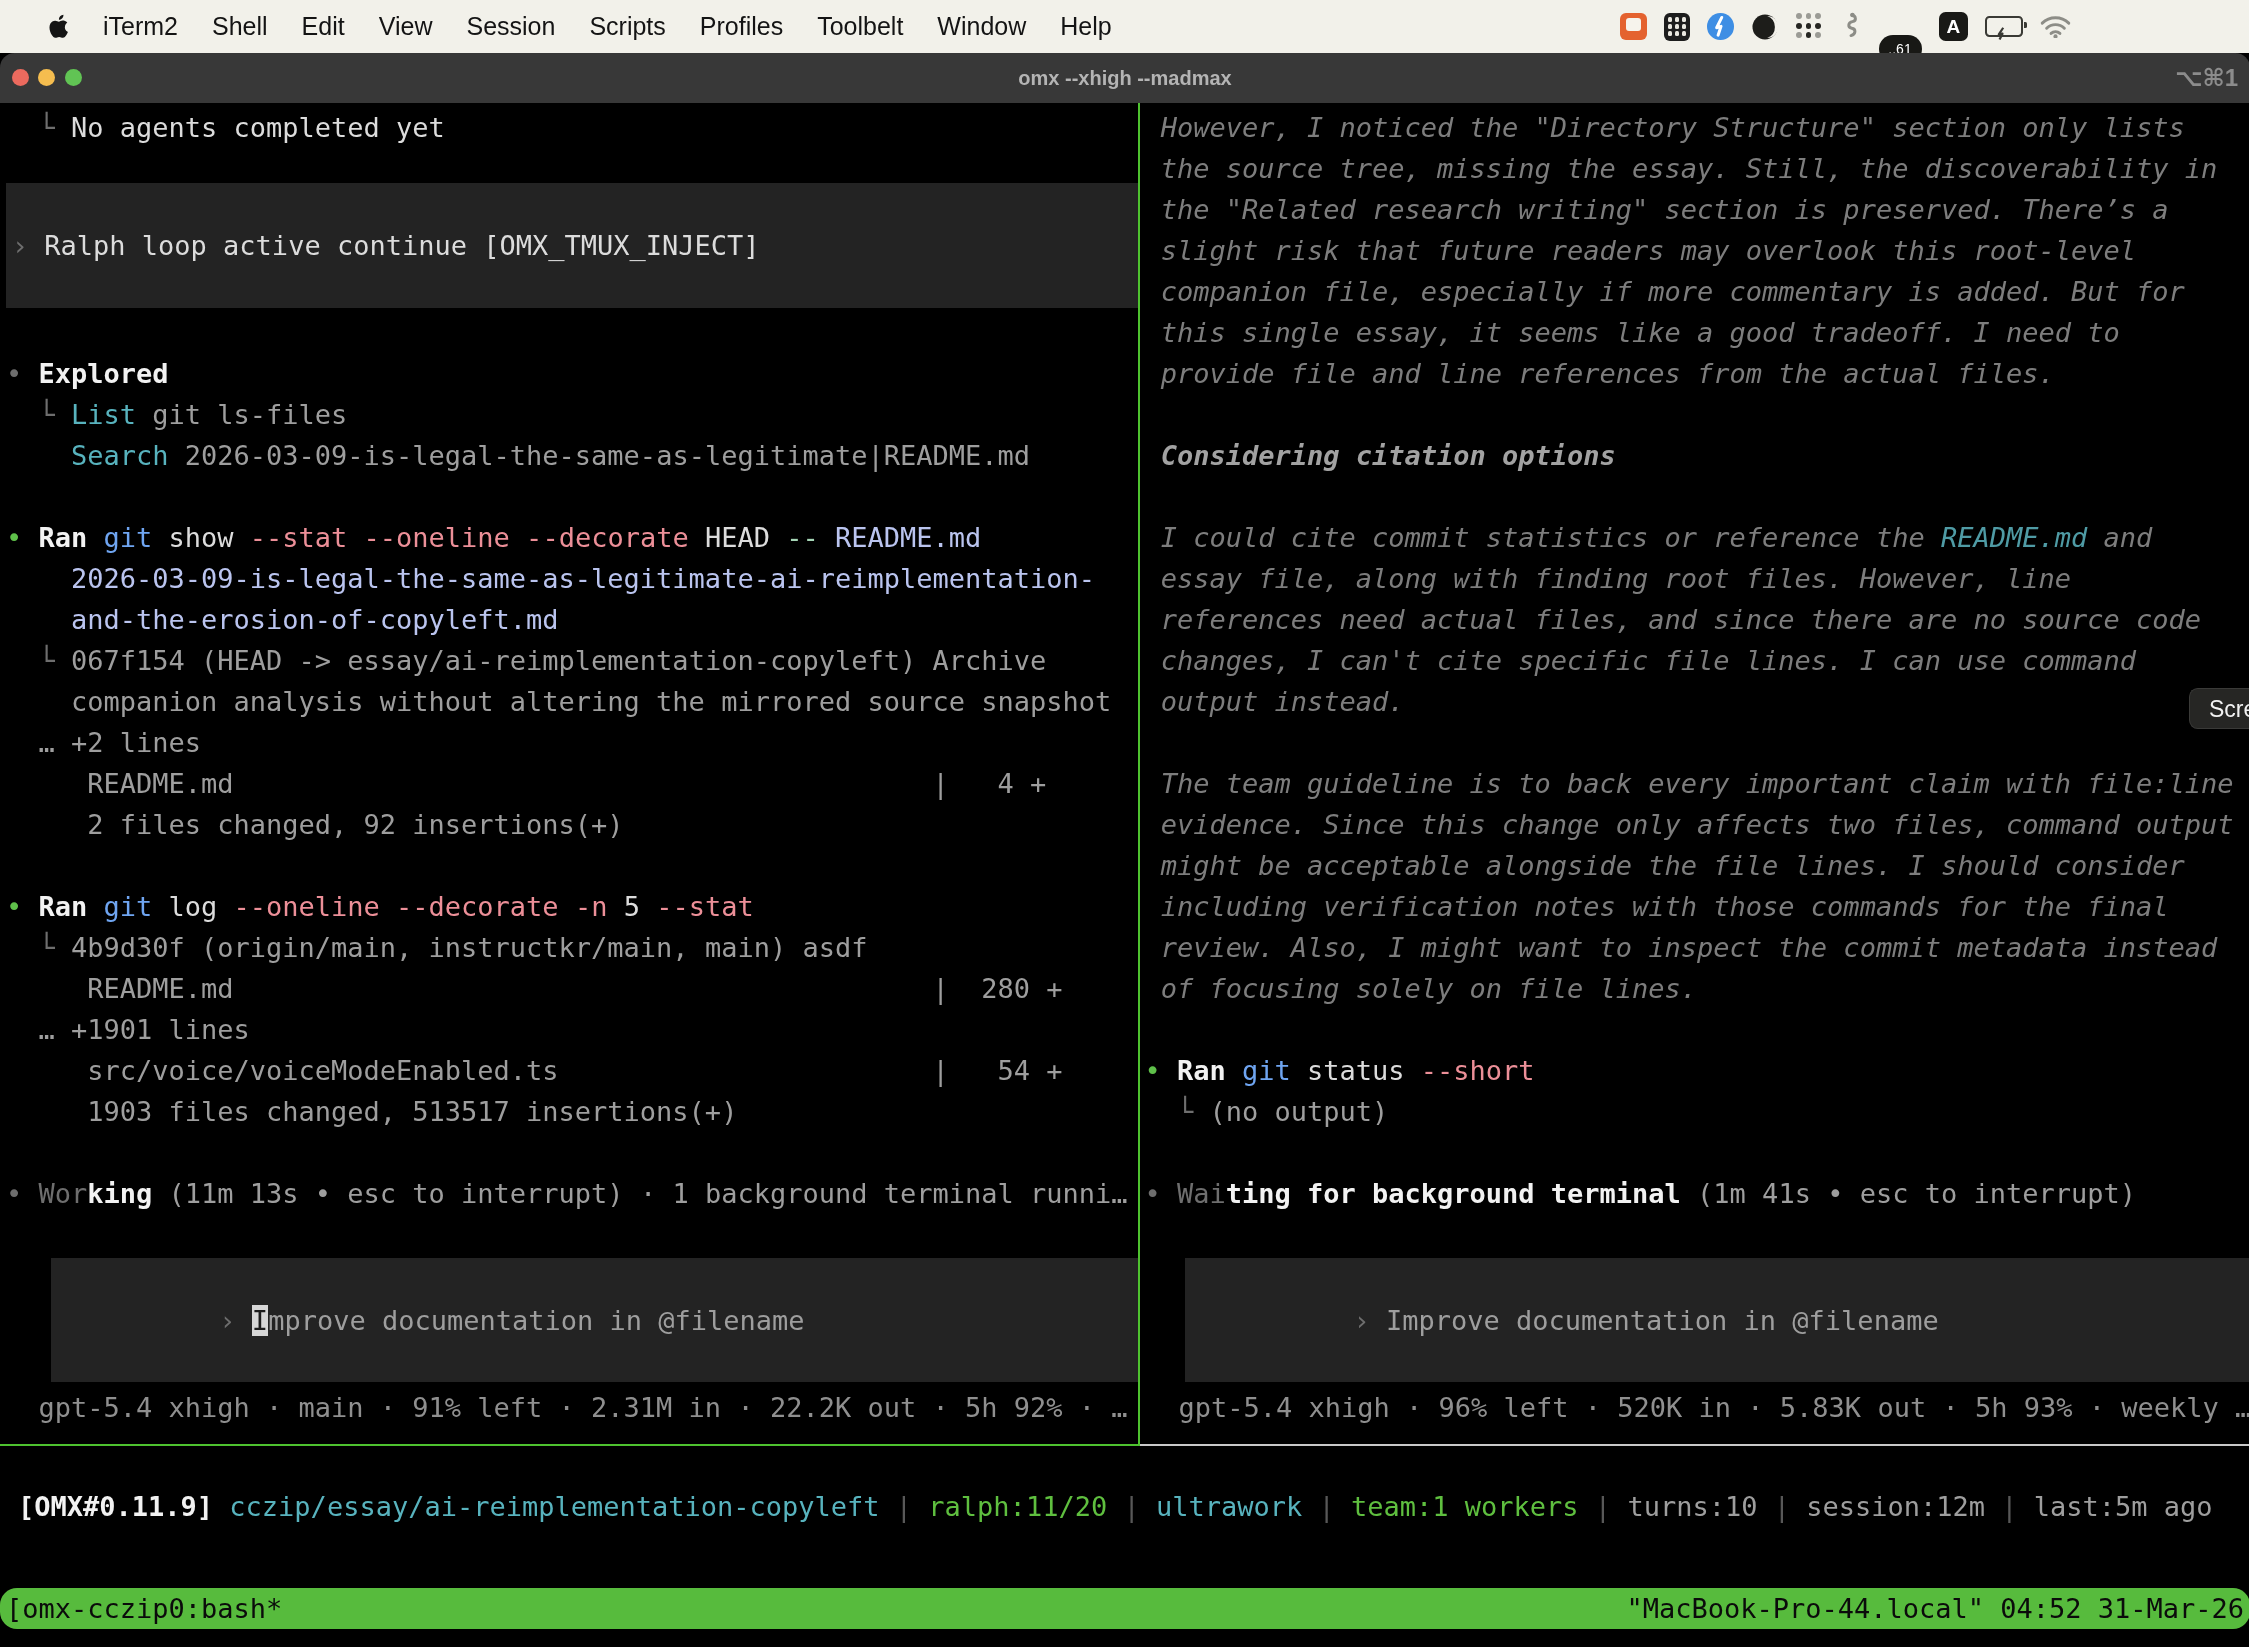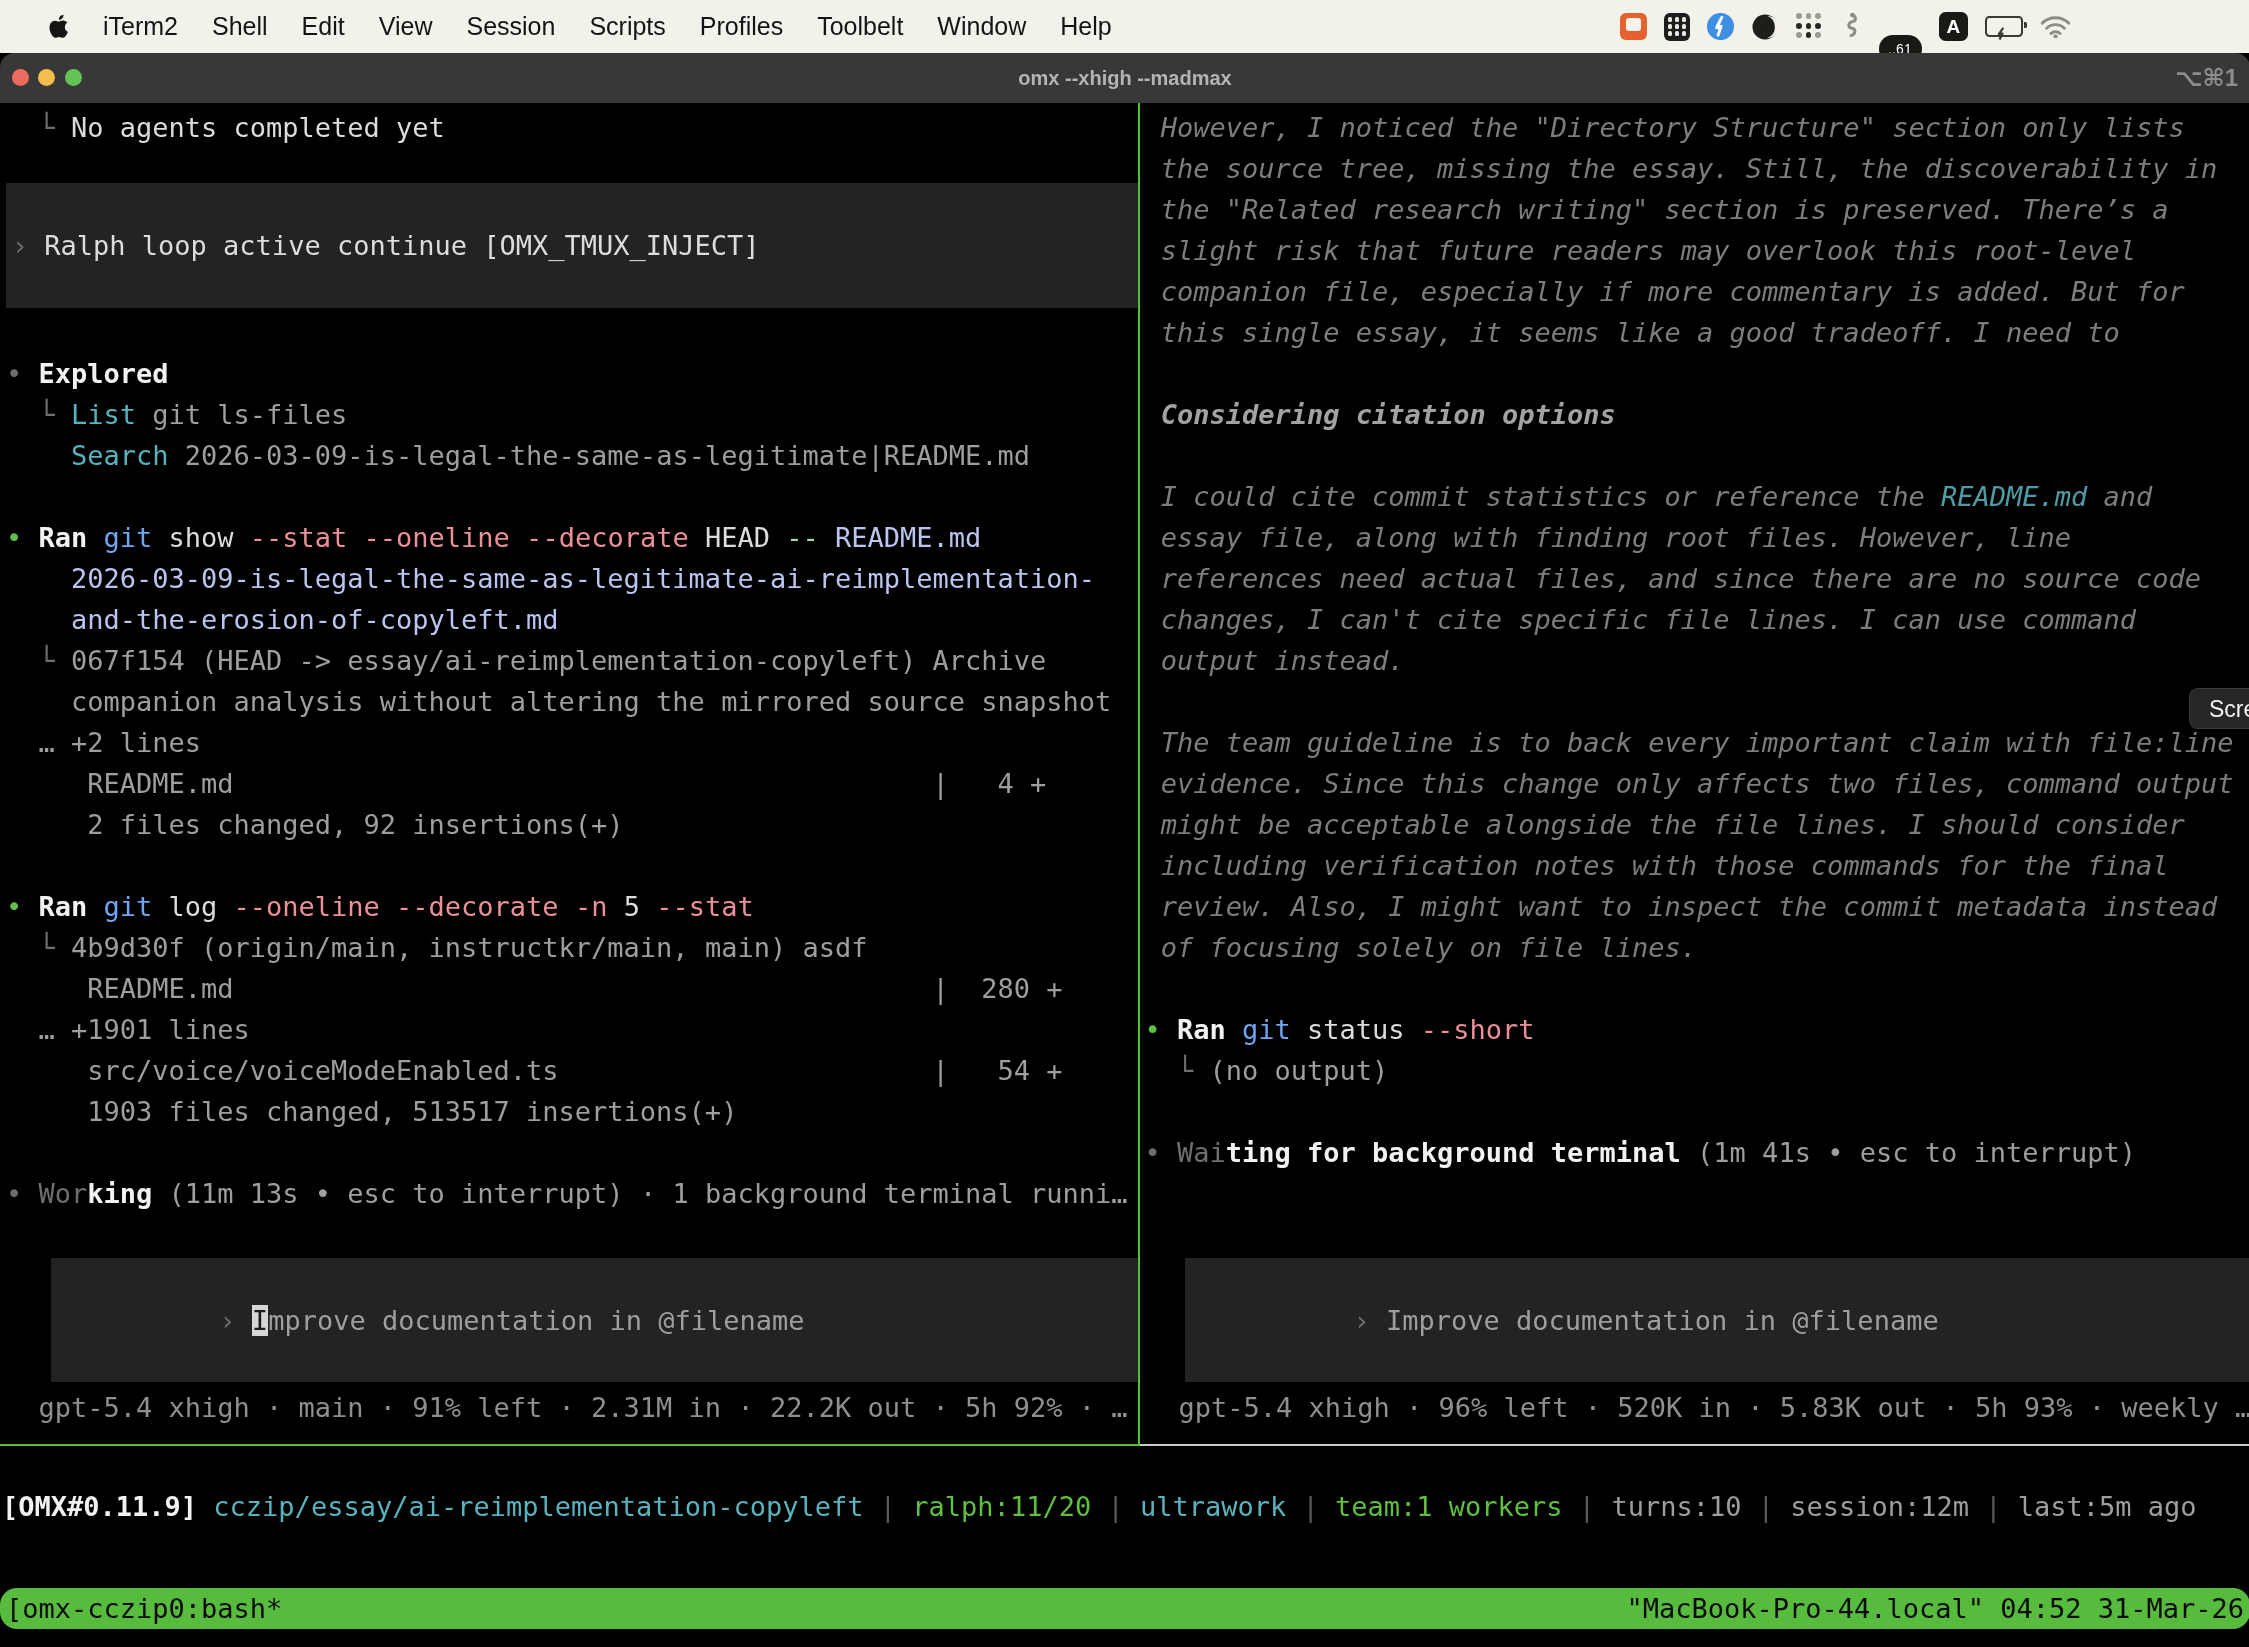--- a/index.html
+++ b/index.html
@@ -61,21 +61,21 @@
   .statusline{position:absolute;left:0;right:0;top:1284px;height:41px;line-height:41px;white-space:pre;
               padding-left:5.9px;color:#8f8f8f;}
   .cursorblock{background:#d6d6d6;color:#1c1c1c;}
   
   .c-w{color:#dcdcdc;} .c-b{color:#f2f2f2;font-weight:bold;} .c-g{color:#9e9e9e;} .c-d{color:#6e6e6e;}
   .c-gn{color:#5fc04a;} .c-cy{color:#58b3be;} .c-bl{color:#6fa5f1;} .c-pk{color:#ec8f98;}
   .c-lv{color:#bac4ef;} .c-tl{color:#a6d6b6;}
   .c-it{color:#7d7d7d;font-style:italic;} .c-bi{color:#a2a2a2;font-style:italic;font-weight:bold;}
   .c-cyi{color:#4f9ba5;font-style:italic;}
   .c-ob{color:#f2f2f2;font-weight:bold;} .c-sep{color:#585858;} .c-gn2{color:#5fbf3f;}
-  .omx-bar{position:absolute;left:0;top:1383px;height:41px;line-height:41px;white-space:pre;padding-left:2px;}
+  .omx-bar{position:absolute;left:16px;top:1383px;height:41px;line-height:41px;white-space:pre;padding-left:2px;}
   .tmux-bar{position:absolute;left:0;top:1485px;width:2250px;height:41px;background:#57bb3d;color:#0b0b0b;
             line-height:41px;white-space:pre;border-radius:17px;}
   .tmux-left{position:absolute;left:5.9px;top:0;}
   .tmux-right{position:absolute;right:5.9px;top:0;}
   
   .scre{position:absolute;left:2189px;top:688px;width:66px;height:41px;background:#262624;border:1.5px solid #3a3a38;
         border-right:none;border-radius:8.9px 0 0 8.9px;color:#f2f2f2;font-family:"Liberation Sans",sans-serif;
         font-size:23px;line-height:40px;padding-left:19px;box-sizing:border-box;white-space:nowrap;overflow:hidden;}
 </style>
 </head>
@@ -221,20 +221,21 @@
     </div>
 
     <div class="pane pane-right">
       <div class="lines">
           <div class="row"><span class="c-it"> However, I noticed the "Directory Structure" section only lists</span></div>
           <div class="row"><span class="c-it"> the source tree, missing the essay. Still, the discoverability in</span></div>
           <div class="row"><span class="c-it"> the "Related research writing" section is preserved. There’s a</span></div>
           <div class="row"><span class="c-it"> slight risk that future readers may overlook this root-level</span></div>
           <div class="row"><span class="c-it"> companion file, especially if more commentary is added. But for</span></div>
           <div class="row"><span class="c-it"> this single essay, it seems like a good tradeoff. I need to</span></div>
+          <div class="row"><span class="c-it"> provide file and line references from the actual files.</span></div>
           <div class="row"></div>
           <div class="row"><span class="c-bi"> Considering citation options</span></div>
           <div class="row"></div>
           <div class="row"><span class="c-it"> I could cite commit statistics or reference the </span><span class="c-cyi">README.md</span><span class="c-it"> and</span></div>
           <div class="row"><span class="c-it"> essay file, along with finding root files. However, line</span></div>
           <div class="row"><span class="c-it"> references need actual files, and since there are no source code</span></div>
           <div class="row"><span class="c-it"> changes, I can't cite specific file lines. I can use command</span></div>
           <div class="row"><span class="c-it"> output instead.</span></div>
           <div class="row"></div>
           <div class="row"><span class="c-it"> The team guideline is to back every important claim with file:line</span></div>

